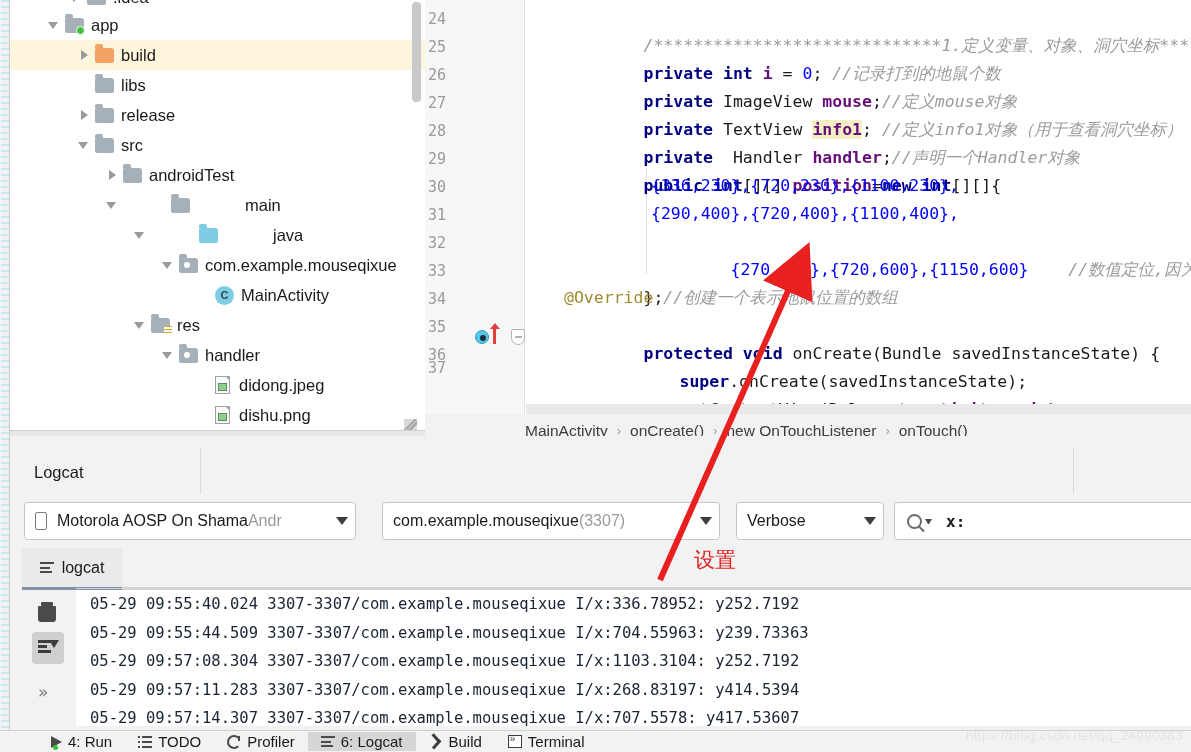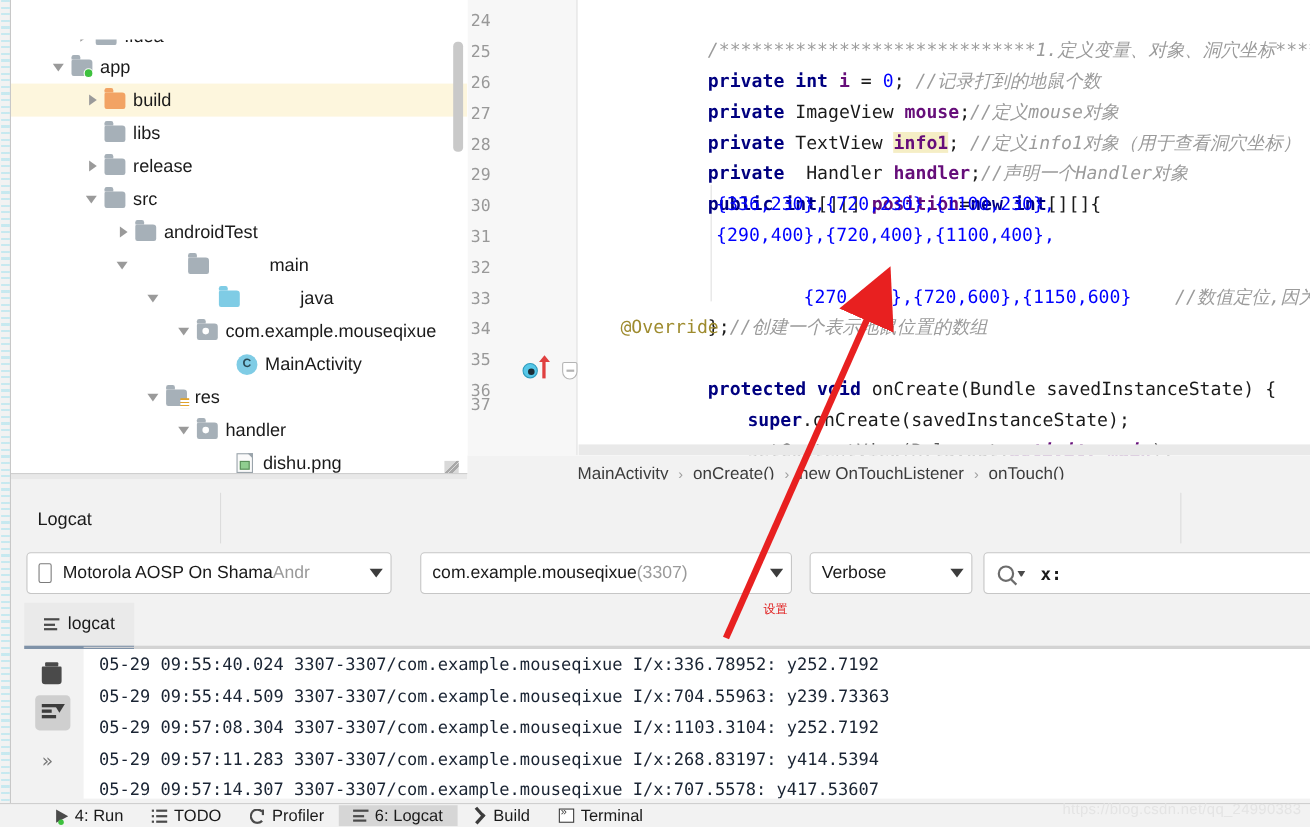--- a/index.html
+++ b/index.html
@@ -15,21 +15,21 @@
     position:absolute; left:0; top:0; width:10px; height:730px;
     background:#f2f2f2; border-right:1px solid #c8c8c8;
     overflow:hidden;
   }
   .left-strip .dots { position:absolute; left:1px; top:0; width:8px; height:730px;
     background:repeating-linear-gradient(to bottom,#bfe7ef 0 2px,transparent 2px 6px); opacity:.85; }
 
   
   .tree-panel {
     position:absolute; left:10px; top:0; width:415px; height:526px;
-    background:#ffffff; overflow:hidden;margin-top:36px;
+    background:#ffffff; overflow:hidden;
   }
   .tree-row {
     position:relative; height:30px; display:flex; align-items:center;
     font-size:16.5px; color:#1a1a1a; white-space:nowrap;
   }
   .tree-row.sel { background:#fdf6dd; }
   .arrow {
     width:13px; height:13px; flex:0 0 13px; position:relative; margin-right:4px;
   }
   .arrow.right:after {
@@ -266,21 +266,21 @@
   .lcat-ic span:nth-child(1){ top:0; width:14px; } .lcat-ic span:nth-child(2){ top:4.5px; width:10px; } .lcat-ic span:nth-child(3){ top:9px; width:12px; }
   .build-ic { width:14px; height:14px; position:relative; }
   .build-ic:before { content:""; position:absolute; left:2px; top:2px; width:11px; height:2.5px; background:#3c3c3c; transform:rotate(48deg); }
   .build-ic:after { content:""; position:absolute; left:2px; top:8px; width:11px; height:2.5px; background:#3c3c3c; transform:rotate(-48deg); }
   .term-ic { width:14px; height:13px; border:1.5px solid #3c3c3c; position:relative; background:#fff; }
   .term-ic:before { content:"»"; position:absolute; left:1px; top:-3px; font-size:10px; color:#3c3c3c; }
 
   
   .anno-arrow { position:absolute; left:0; top:0; width:1191px; height:752px; pointer-events:none; }
   .anno-label {
-    position:absolute; left:694px; top:546px; font-size:11px; color:#e02020;
+    position:absolute; left:694px; top:546px; font-size:21px; color:#e02020;
     font-family:"DejaVu Sans", sans-serif;
   }
 
   .watermark {
     position:absolute; right:8px; top:728px; font-size:13.5px; color:#e4e4e4;
     font-family:"Liberation Sans", sans-serif; letter-spacing:.3px;
   }
 </style>
 </head>
 <body>
@@ -362,20 +362,24 @@
       <span class="folder res-badge"></span>
       <span>res</span>
     </div>
 
     <div class="tree-row" style="padding-left:152px;">
       <span class="arrow down"></span>
       <span class="folder pkg"></span>
       <span>handler</span>
     </div>
 
+    <div class="tree-row" style="padding-left:205px;">
+      <span class="fileicon"></span>
+      <span>didong.jpeg</span>
+    </div>
 
     <div class="tree-row" style="padding-left:205px;">
       <span class="fileicon"></span>
       <span>dishu.png</span>
     </div>
 
     <div class="tree-scroll"></div>
   </div>
   <div class="tree-resizer"></div>
   <div class="tree-hsep"></div>

